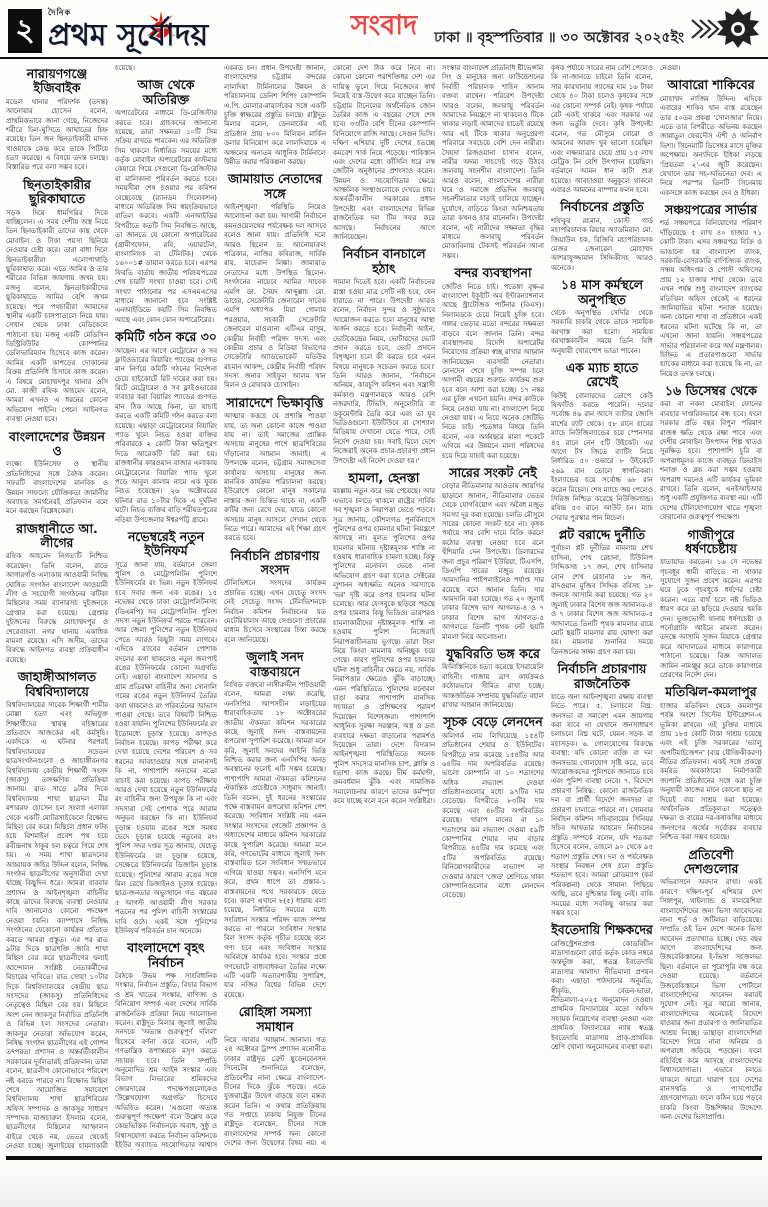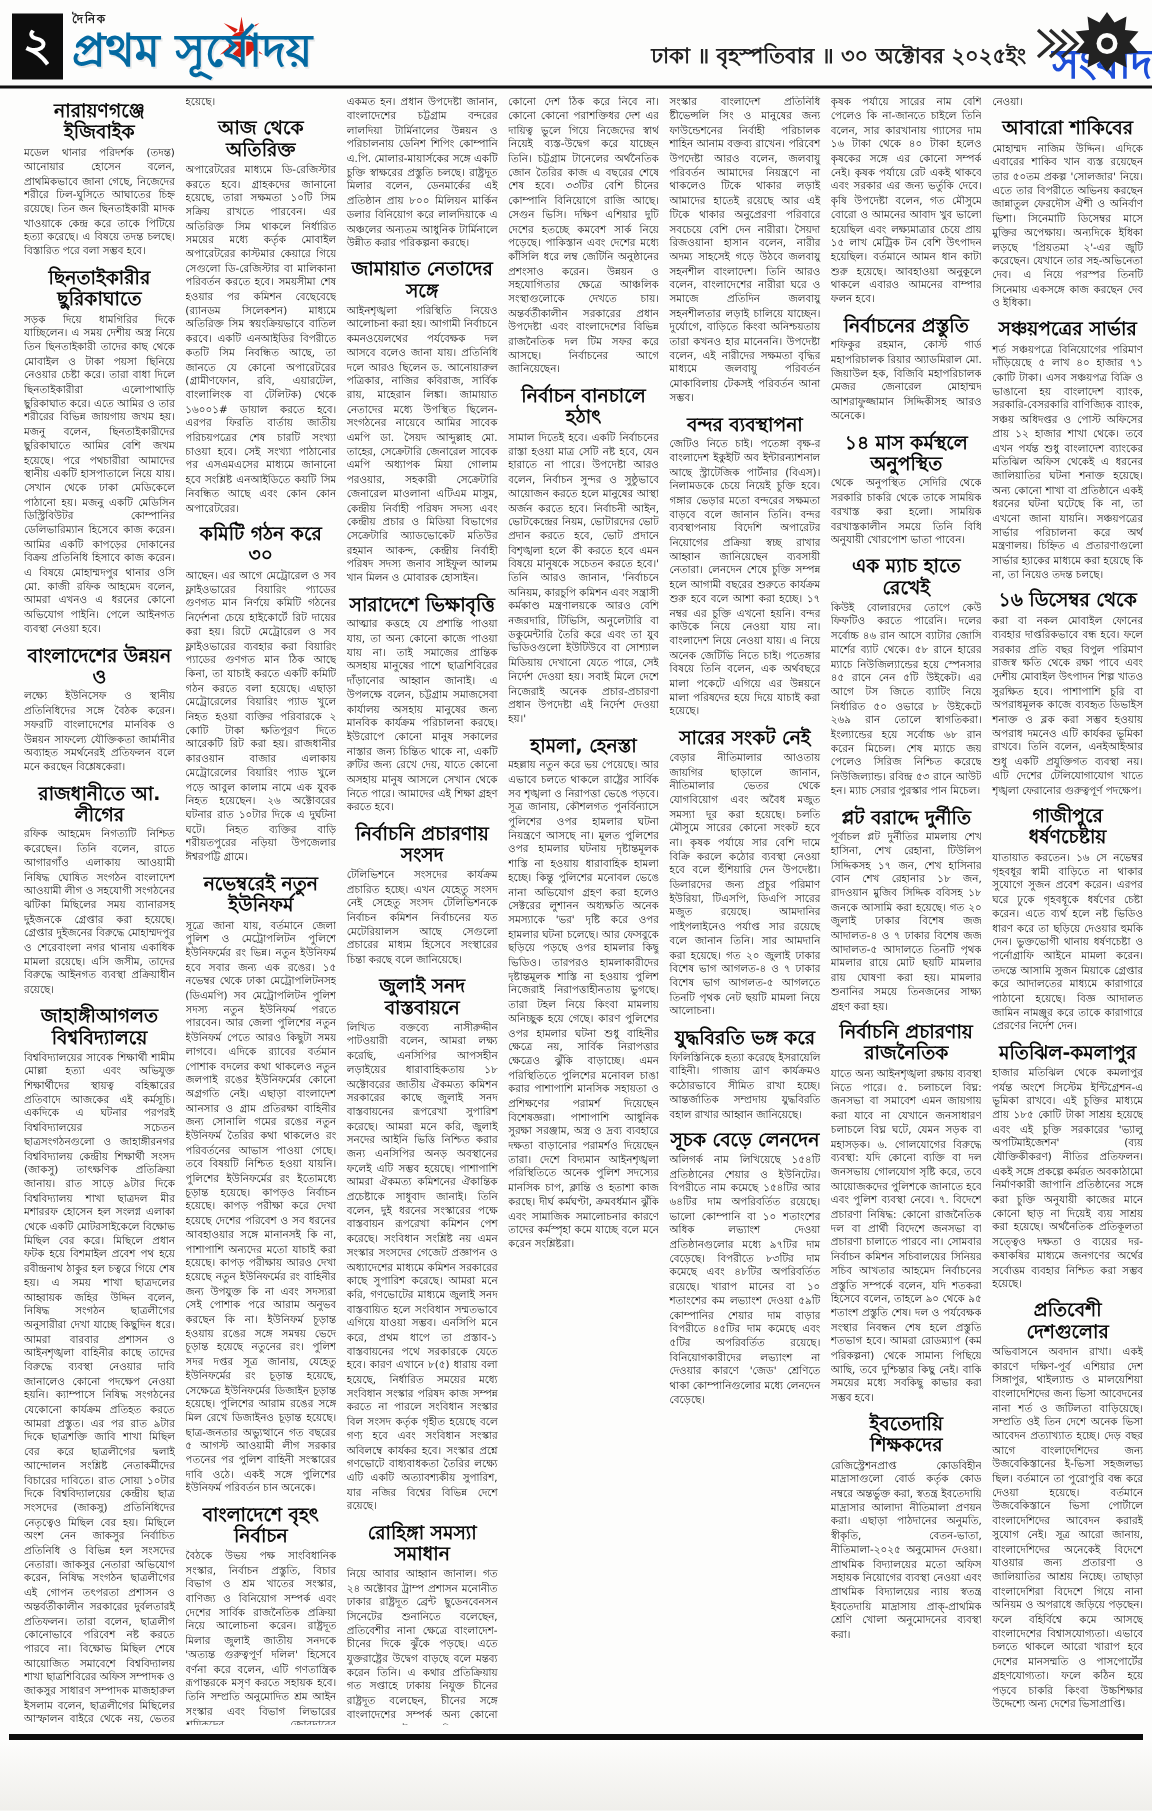--- a/index.html
+++ b/index.html
@@ -11,30 +11,30 @@
   .page{width:768px;height:1207px;background:#fdfdfc;position:relative;}
   
   .header{height:57px;position:relative;border-bottom:2px solid #111;display:flex;align-items:flex-end;}
   .pageno-box{
     position:absolute;left:8px;top:9px;width:34px;height:44px;background:#0d0d0d;
     color:#fff;display:flex;align-items:center;justify-content:center;
     font-size:30px;font-weight:bold;
   }
   .masthead{position:absolute;left:48px;top:6px;height:50px;}
   .masthead .daily{font-size:8px;font-weight:bold;color:#222;letter-spacing:1px;}
-  .masthead-main{position:relative;display:inline-block;font-size:30px;font-weight:bold;color:#0369a1;line-height:1.05;
+  .masthead-main{position:relative;display:inline-block;font-size:30px;font-weight:bold;color:#0f172a;line-height:1.05;
     text-shadow:1px 1px 0 #e8e8e8;text-align:right;}
   .sunburst{position:absolute;left:96px;top:-8px;width:34px;height:34px;z-index:0;}
   .masthead-main .txt{position:relative;z-index:1;}
-  .section-title{position:absolute;left:0;right:0;top:22px;text-align:right;font-size:27px;font-weight:bold;color:#1d4ed8;pointer-events:none;}
+  .section-title{position:absolute;left:0;right:0;top:4px;text-align:center;font-size:27px;font-weight:bold;color:#ef4444;pointer-events:none;}
   .dateline{position:absolute;right:84px;top:26px;font-size:14px;font-weight:bold;color:#222;white-space:nowrap;}
   .ornament{position:absolute;right:8px;top:6px;width:70px;height:46px;}
   
   .cols{
-    display:flex;gap:7px;padding:5px 6px 0 16px;height:1086px;overflow:hidden;
+    display:flex;gap:7px;padding:5px 6px 0 6px;height:1086px;overflow:hidden;
   }
   .col{flex:1 1 0;overflow:hidden;height:100%;}
   .article{margin-bottom:5px;}
   .headline{
     font-size:12.5px;line-height:1.15;font-weight:bold;color:#0c0c0c;text-align:center;
     margin:3px 0 2px 0;
   }
   .bodytext{
     font-size:6.9px;line-height:1.36;color:#1c1c1c;text-align:justify;
     word-break:break-word;

